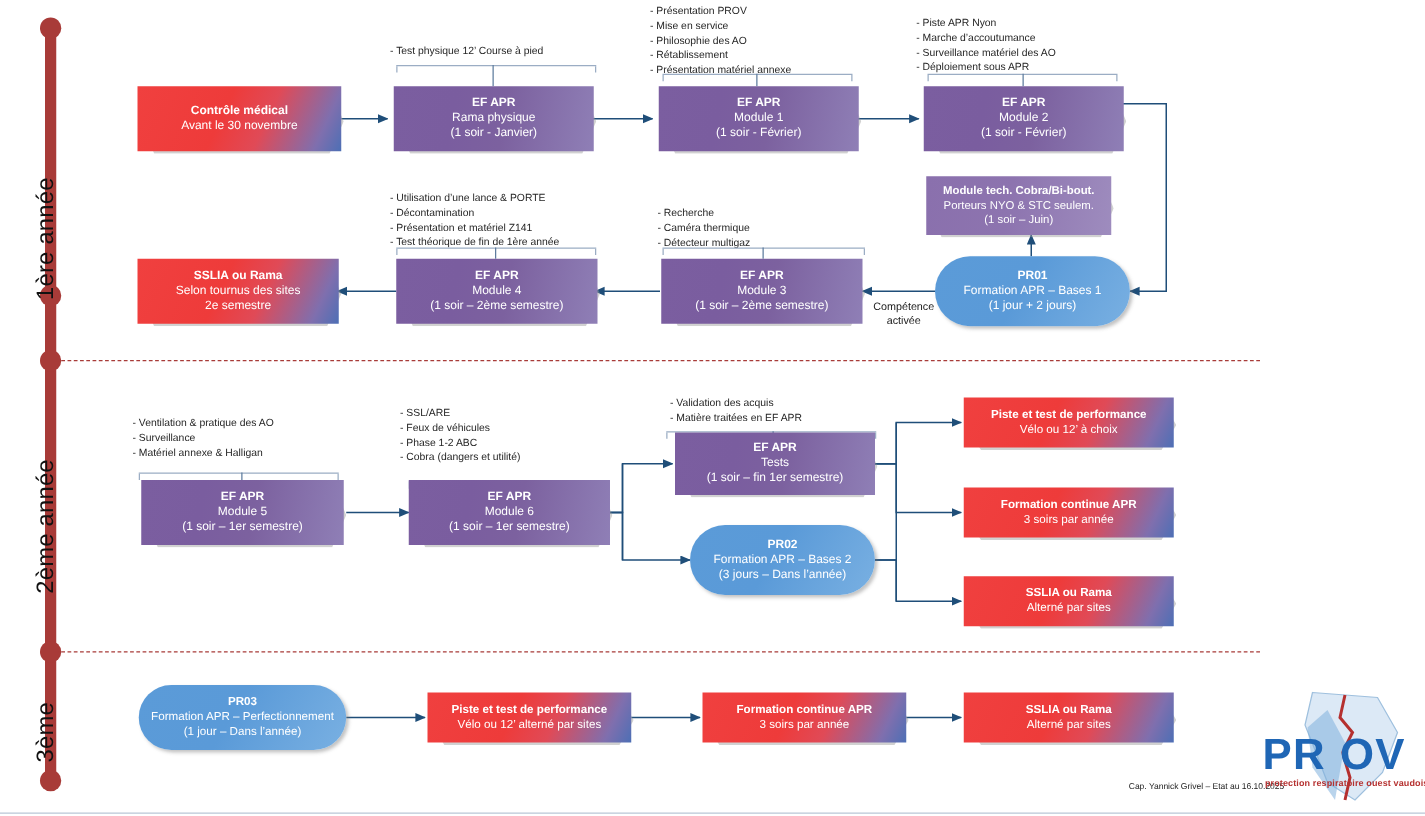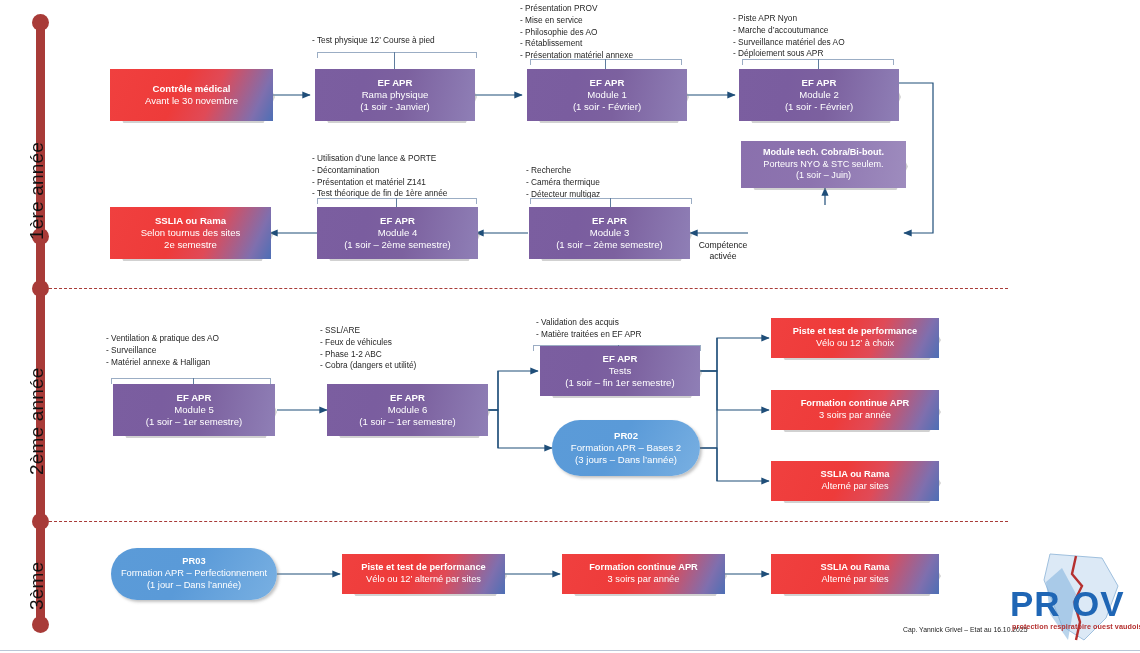--- a/index.html
+++ b/index.html
@@ -224,29 +224,34 @@
 
   <div class="hex-wrap" style="left:739px;top:69px;width:160px;height:52px;font-size:9.6px;">
     <div class="hex-shadow"></div>
     <div class="hex-body purple node" style="position:absolute;inset:0;">
       <div class="l1">EF APR</div>
       <div class="l2">Module 2</div>
       <div class="l3">(1 soir - Février)</div>
     </div>
   </div>
 
-  <div class="hex-wrap" style="left:741px;top:141px;width:165px;height:47px;font-size:9.1px;">
+  <div class="hex-wrap" style="left:741px;top:141px;width:148px;height:47px;font-size:9.1px;">
     <div class="hex-shadow"></div>
     <div class="hex-body purple-light node" style="position:absolute;inset:0;">
       <div class="l1">Module tech. Cobra/Bi-bout.</div>
       <div class="l2">Porteurs NYO &amp; STC seulem.</div>
       <div class="l3">(1 soir – Juin)</div>
     </div>
   </div>
 
+  <div class="node blue stadium" style="left:748px;top:205px;width:156px;height:56px;font-size:9.6px;">
+    <div class="l1">PR01</div>
+    <div class="l2">Formation APR – Bases 1</div>
+    <div class="l3">(1 jour + 2 jours)</div>
+  </div>
 
   <div class="hex-wrap" style="left:529px;top:207px;width:161px;height:52px;font-size:9.6px;">
     <div class="hex-shadow"></div>
     <div class="hex-body purple node" style="position:absolute;inset:0;">
       <div class="l1">EF APR</div>
       <div class="l2">Module 3</div>
       <div class="l3">(1 soir – 2ème semestre)</div>
     </div>
   </div>
 

